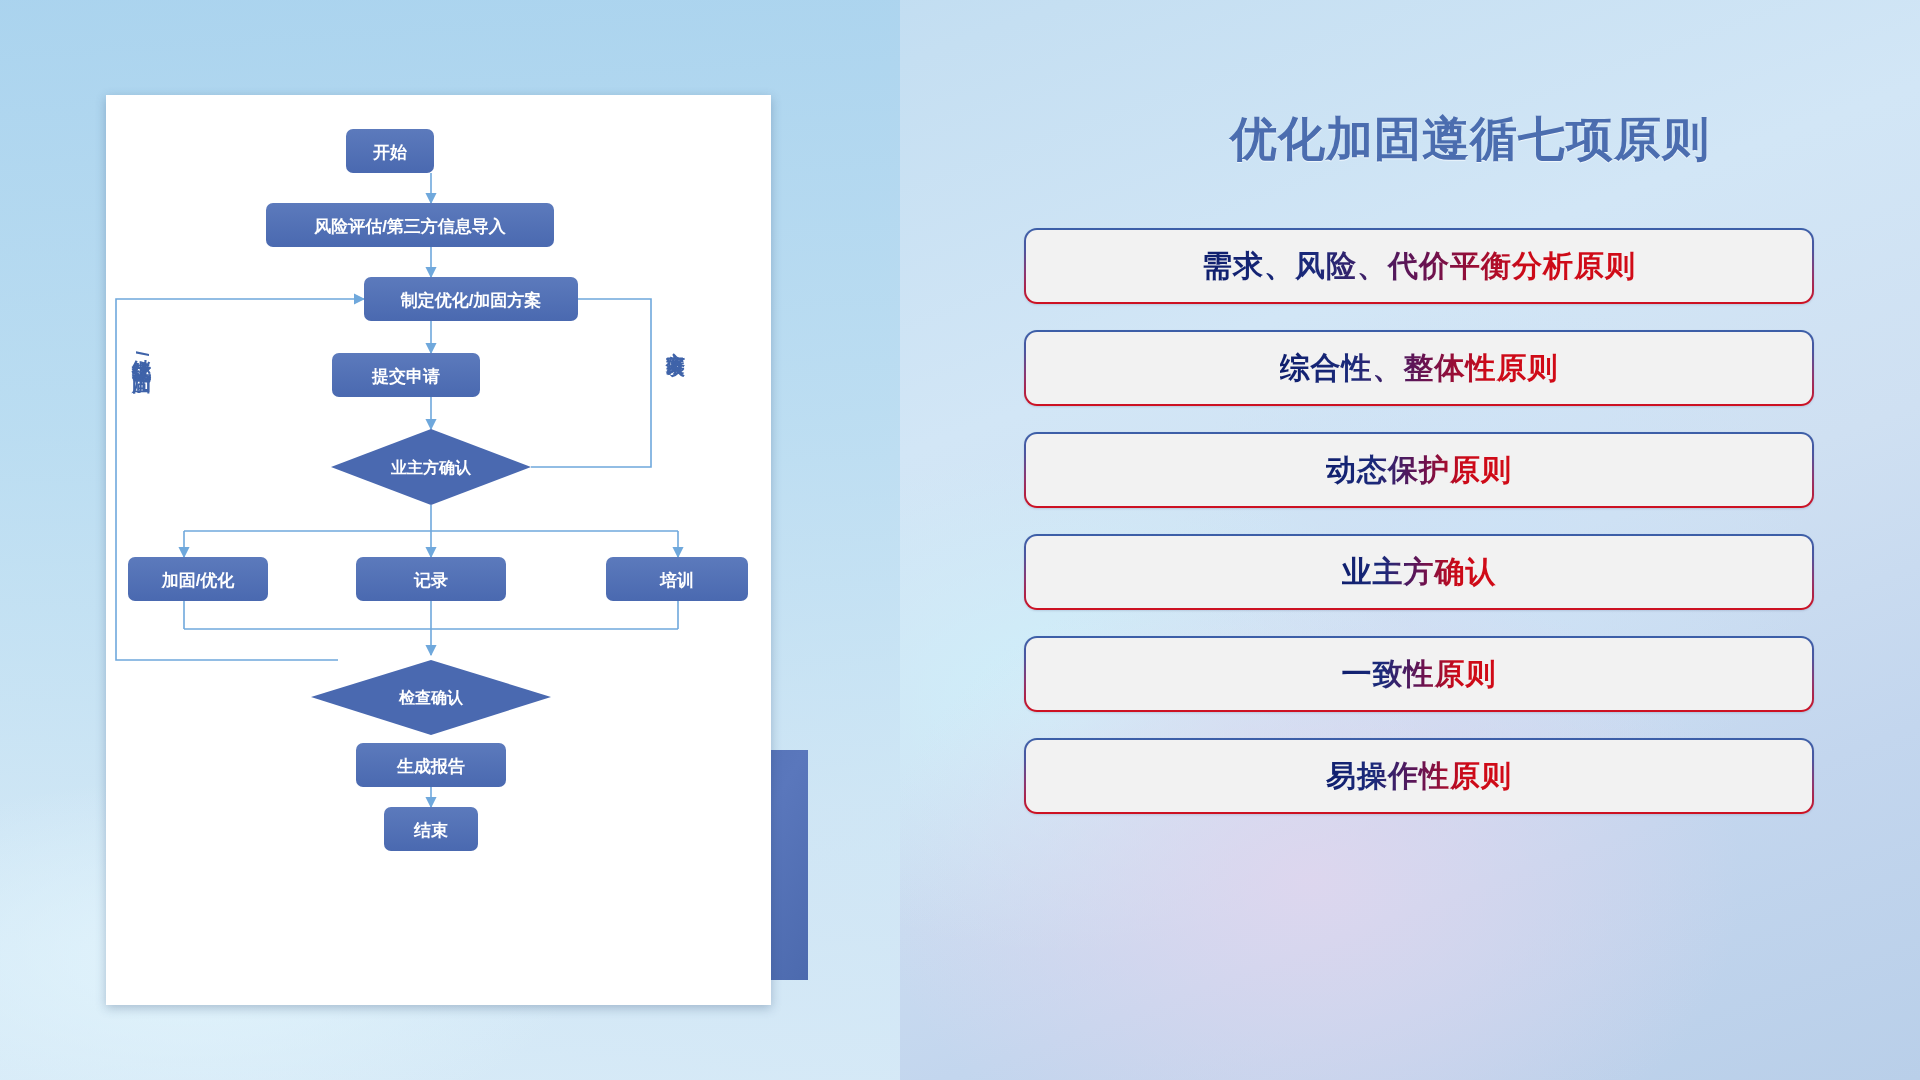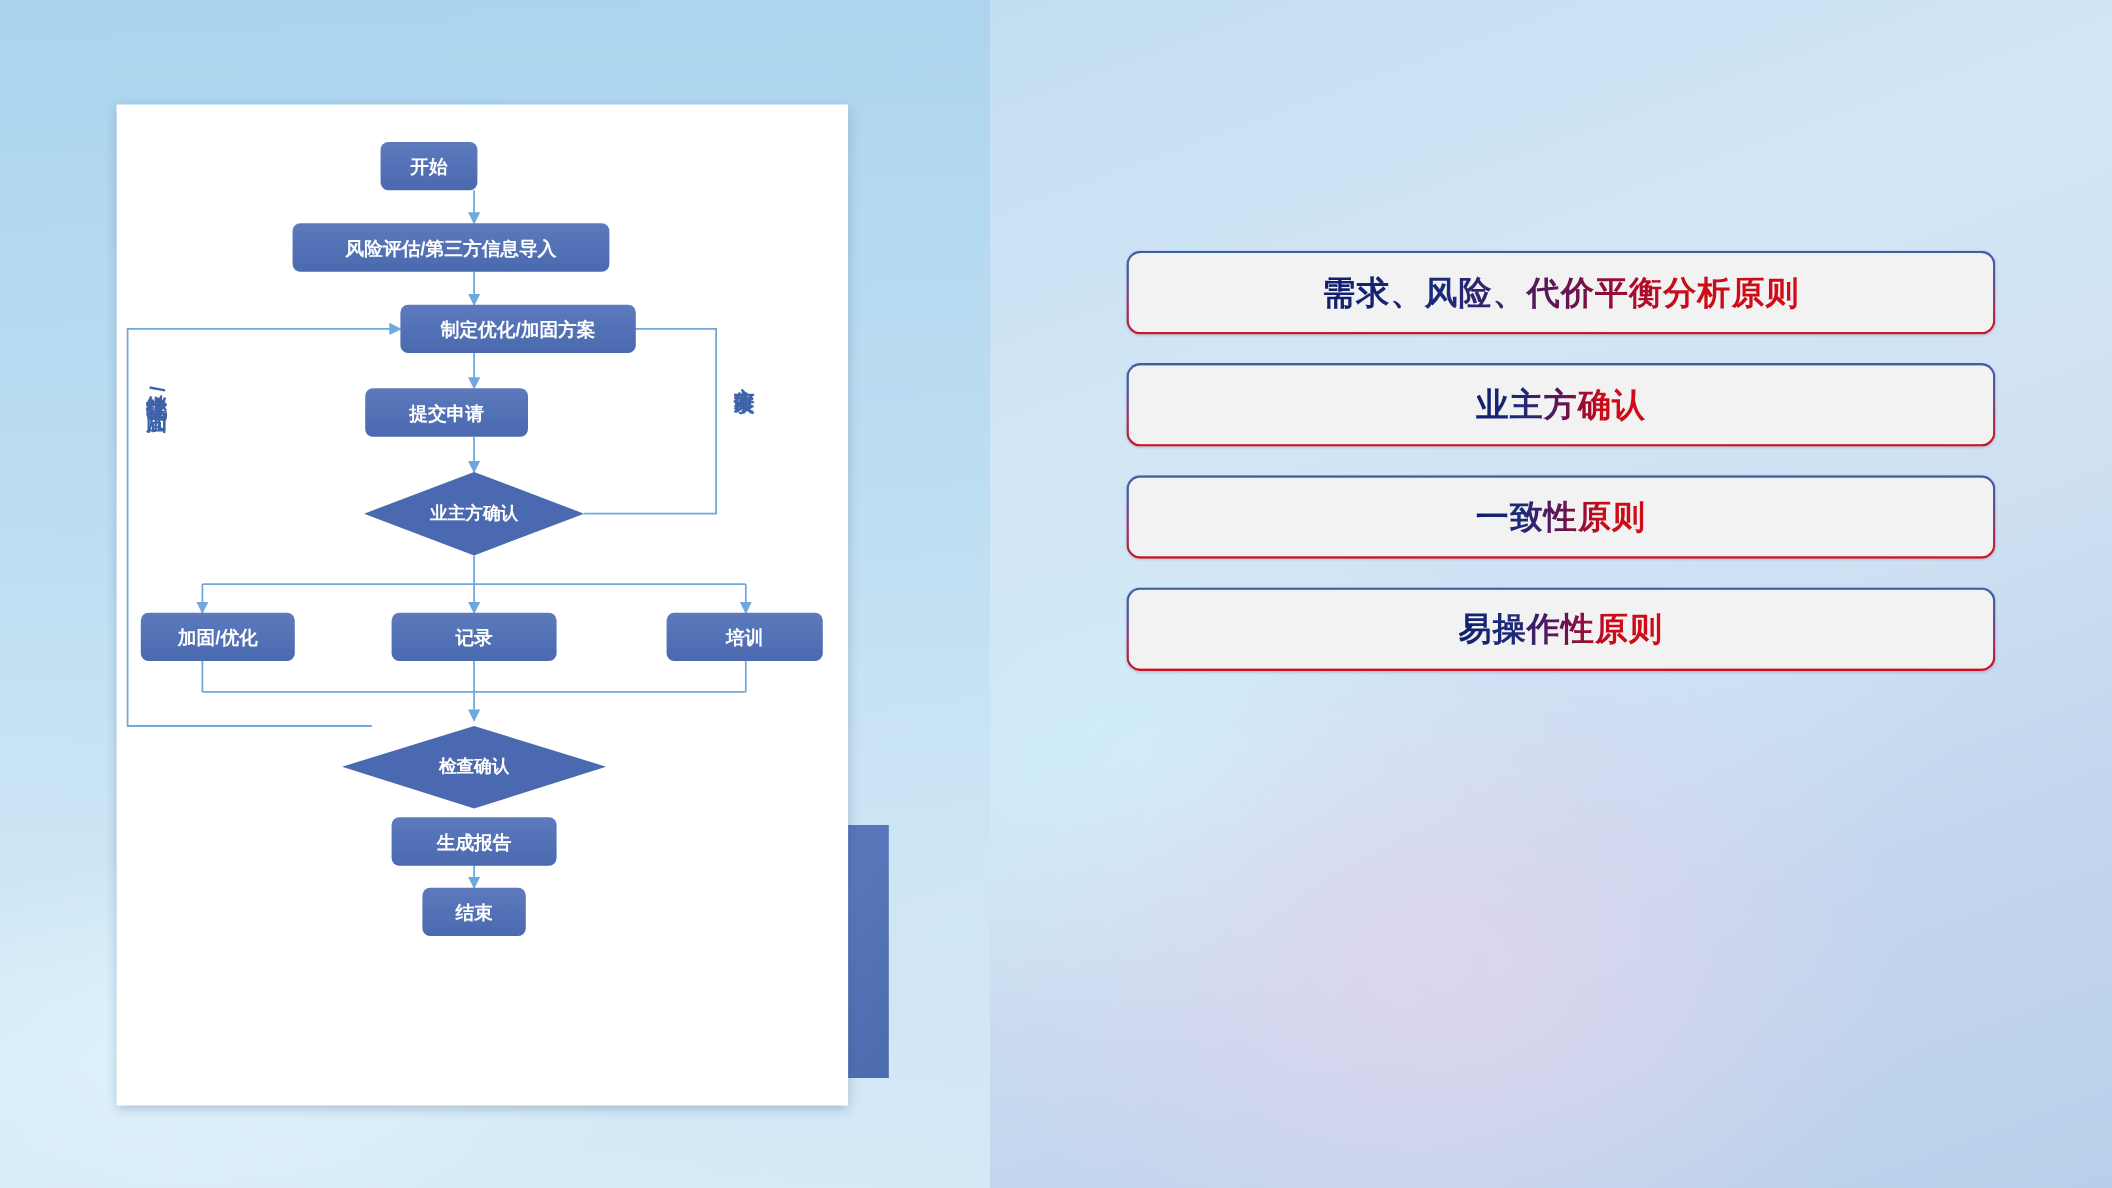--- a/index.html
+++ b/index.html
@@ -183,23 +183,30 @@
       <rect x="278" y="712" width="94" height="44" rx="7" fill="url(#nodeGrad)"></rect>
       <text class="node-txt" x="325" y="735">结束</text>
     </g>
 
     <text class="vlabel" x="36" y="248" writing-mode="tb" glyph-orientation-vertical="0">继续优化/加固</text>
     <text class="vlabel" x="570" y="242" writing-mode="tb" glyph-orientation-vertical="0">方案修改</text>
   </svg>
 </div>
 
 <div id="right-panel">
+  <div id="panel-title">优化加固遵循七项原则</div>
   <div id="cards">
     <div class="p-card">
         <span>需求、风险、代价平衡分析原则</span>
+      </div>
+    <div class="p-card">
+        <span>综合性、整体性原则</span>
+      </div>
+    <div class="p-card">
+        <span>动态保护原则</span>
       </div>
     <div class="p-card">
         <span>业主方确认</span>
       </div>
     <div class="p-card">
         <span>一致性原则</span>
       </div>
     <div class="p-card">
         <span>易操作性原则</span>
       </div>

